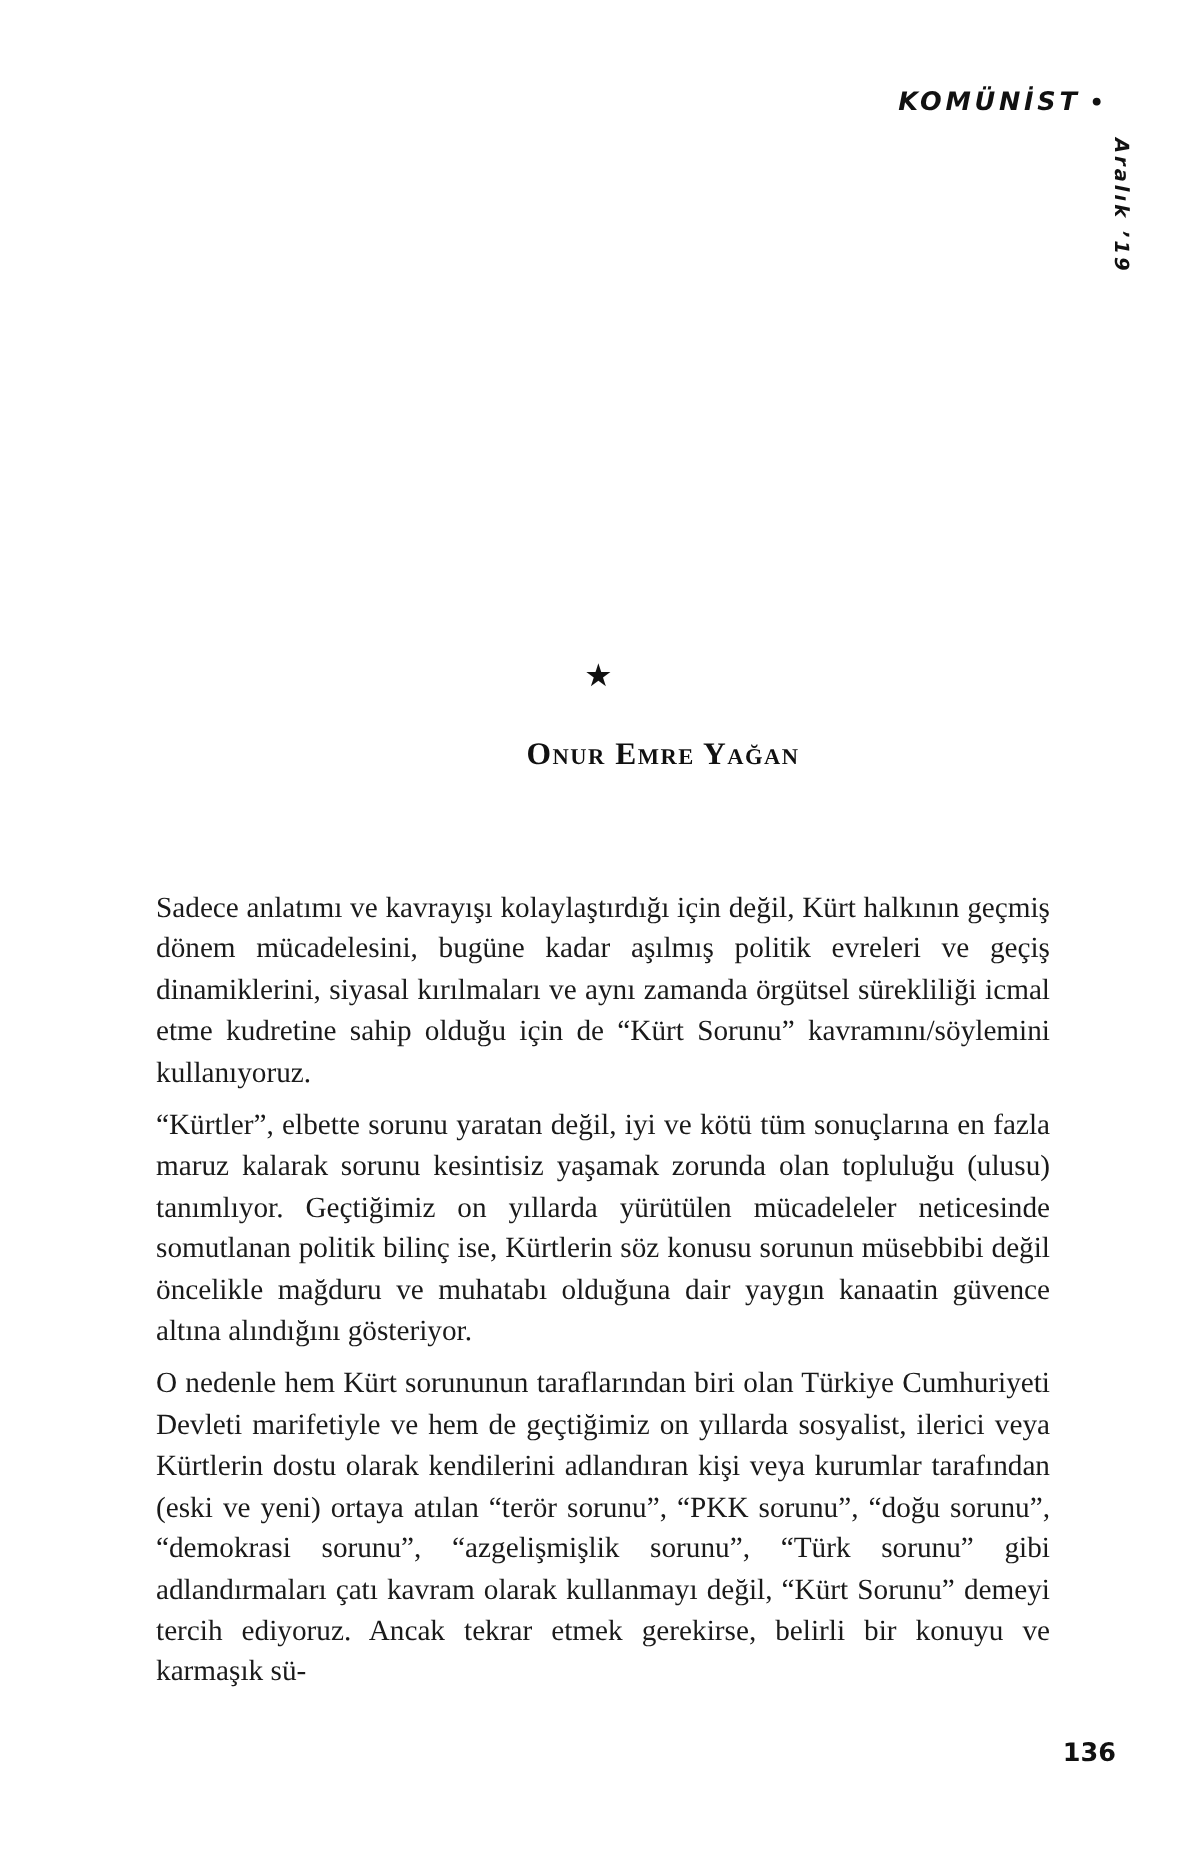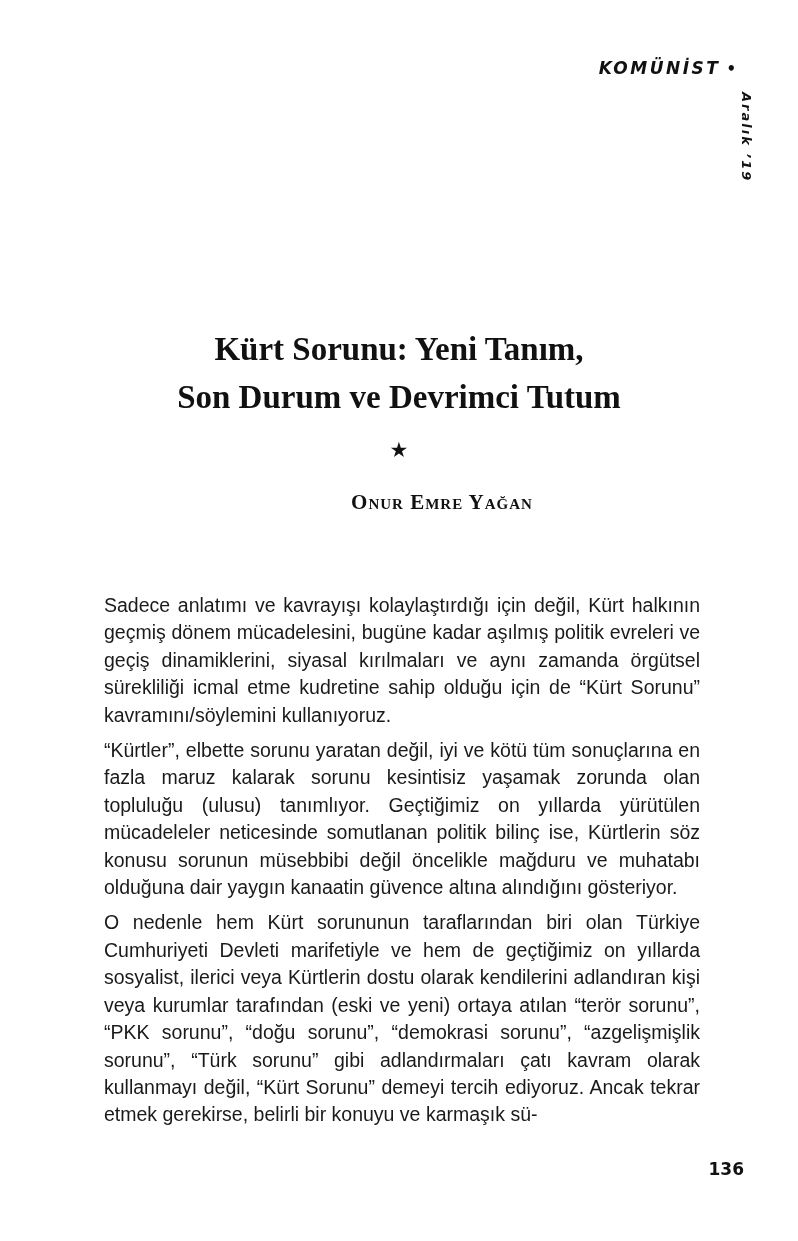--- a/index.html
+++ b/index.html
@@ -97,21 +97,21 @@
 
   
   .body-text {
     position: absolute;
     top: 592px;
     left: 104px;
     width: 596px;
   }
   .body-text p {
     margin: 0 0 8px 0;
-    font-family: Liberation Sans, sans-serif;
+    font-family: Liberation Serif, serif;
     font-size: 19.5px;
     line-height: 27.4px;
     text-align: justify;
     color: #1a1a1a;
   }
 
   
   .page-number {
     position: absolute;
     bottom: 62px;
@@ -126,26 +126,20 @@
 <body>
 
 <div class="page">
 
   <div class="journal-header">
     <span>KOMÜNİST</span><span class="bullet">•</span>
   </div>
 
   <div class="issue-date">Aralık ’19</div>
 
-  <div class="title-block">
-    <h1 class="article-title">
-      <span>Kürt Sorunu: Yeni Tanım,</span><br>
-      <span>Son Durum ve Devrimci Tutum</span>
-    </h1>
-  </div>
 
   <div class="star-divider">★</div>
 
   <div class="author-line">Onur Emre Yağan</div>
 
   <div class="body-text">
     <p>Sadece anlatımı ve kavrayışı kolaylaştırdığı için değil, Kürt halkının geçmiş dönem mücadelesini, bugüne kadar aşılmış politik evreleri ve geçiş dinamiklerini, siyasal kırılmaları ve aynı zamanda örgütsel sürekliliği icmal etme kudretine sahip olduğu için de “Kürt Sorunu” kavramını/söylemini kullanıyoruz.</p>
     <p>“Kürtler”, elbette sorunu yaratan değil, iyi ve kötü tüm sonuçlarına en fazla maruz kalarak sorunu kesintisiz yaşamak zorunda olan topluluğu (ulusu) tanımlıyor. Geçtiğimiz on yıllarda yürütülen mücadeleler neticesinde somutlanan politik bilinç ise, Kürtlerin söz konusu sorunun müsebbibi değil öncelikle mağduru ve muhatabı olduğuna dair yaygın kanaatin güvence altına alındığını gösteriyor.</p>
     <p>O nedenle hem Kürt sorununun taraflarından biri olan Türkiye Cumhuriyeti Devleti marifetiyle ve hem de geçtiğimiz on yıllarda sosyalist, ilerici veya Kürtlerin dostu olarak kendilerini adlandıran kişi veya kurumlar tarafından (eski ve yeni) ortaya atılan “terör sorunu”, “PKK sorunu”, “doğu sorunu”, “demokrasi sorunu”, “azgelişmişlik sorunu”, “Türk sorunu” gibi adlandırmaları çatı kavram olarak kullanmayı değil, “Kürt Sorunu” demeyi tercih ediyoruz. Ancak tekrar etmek gerekirse, belirli bir konuyu ve karmaşık sü-</p>
   </div>

